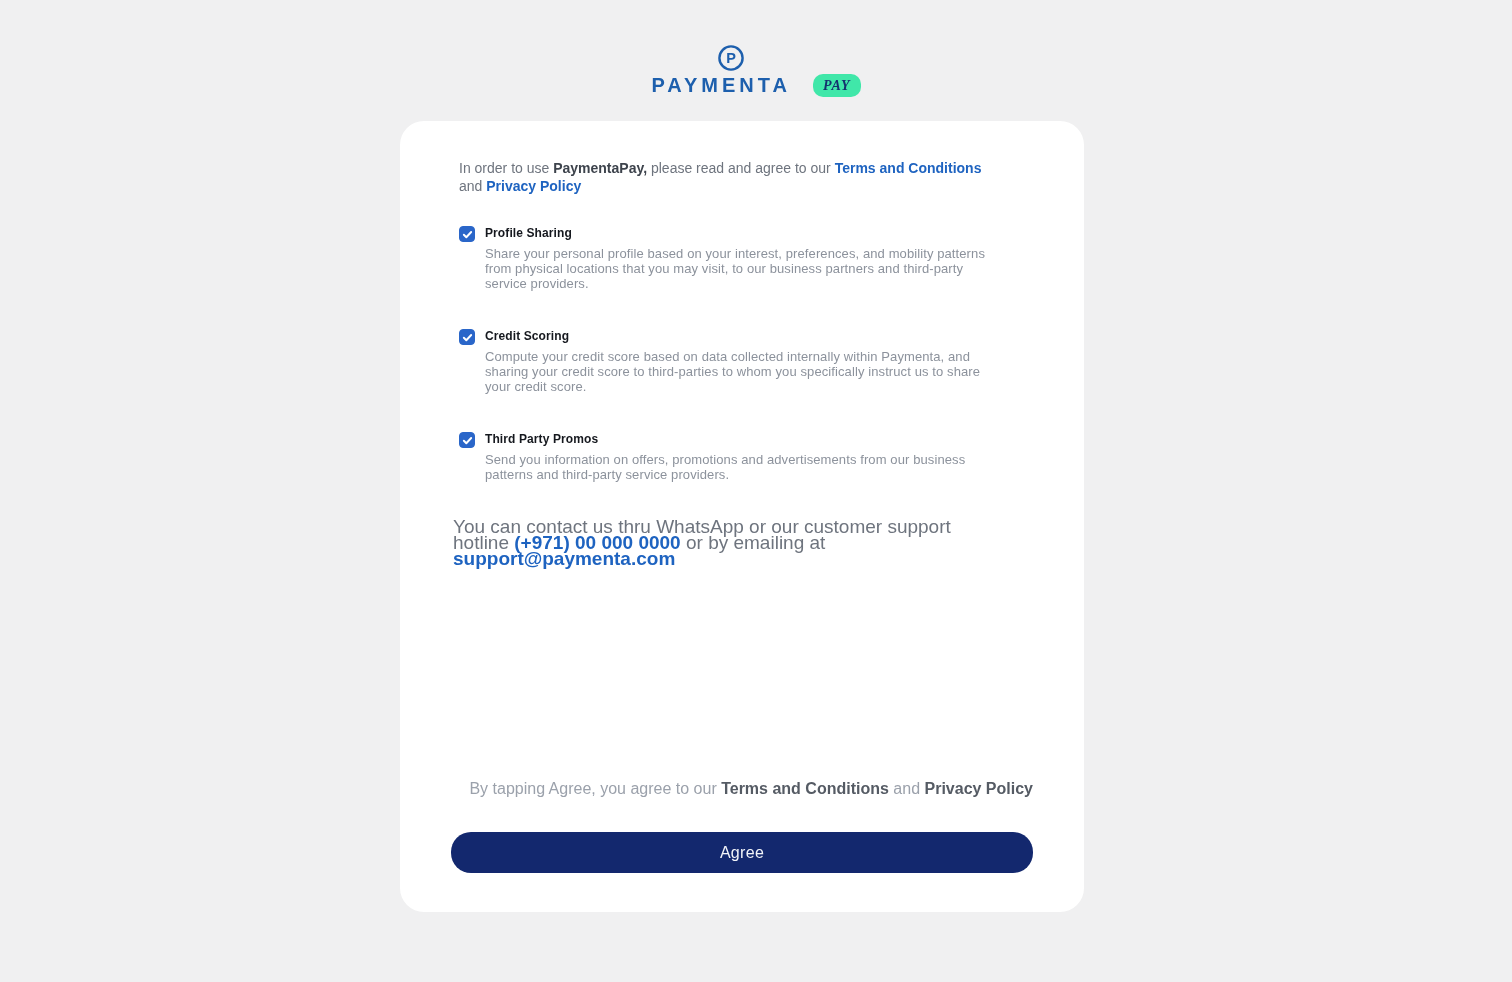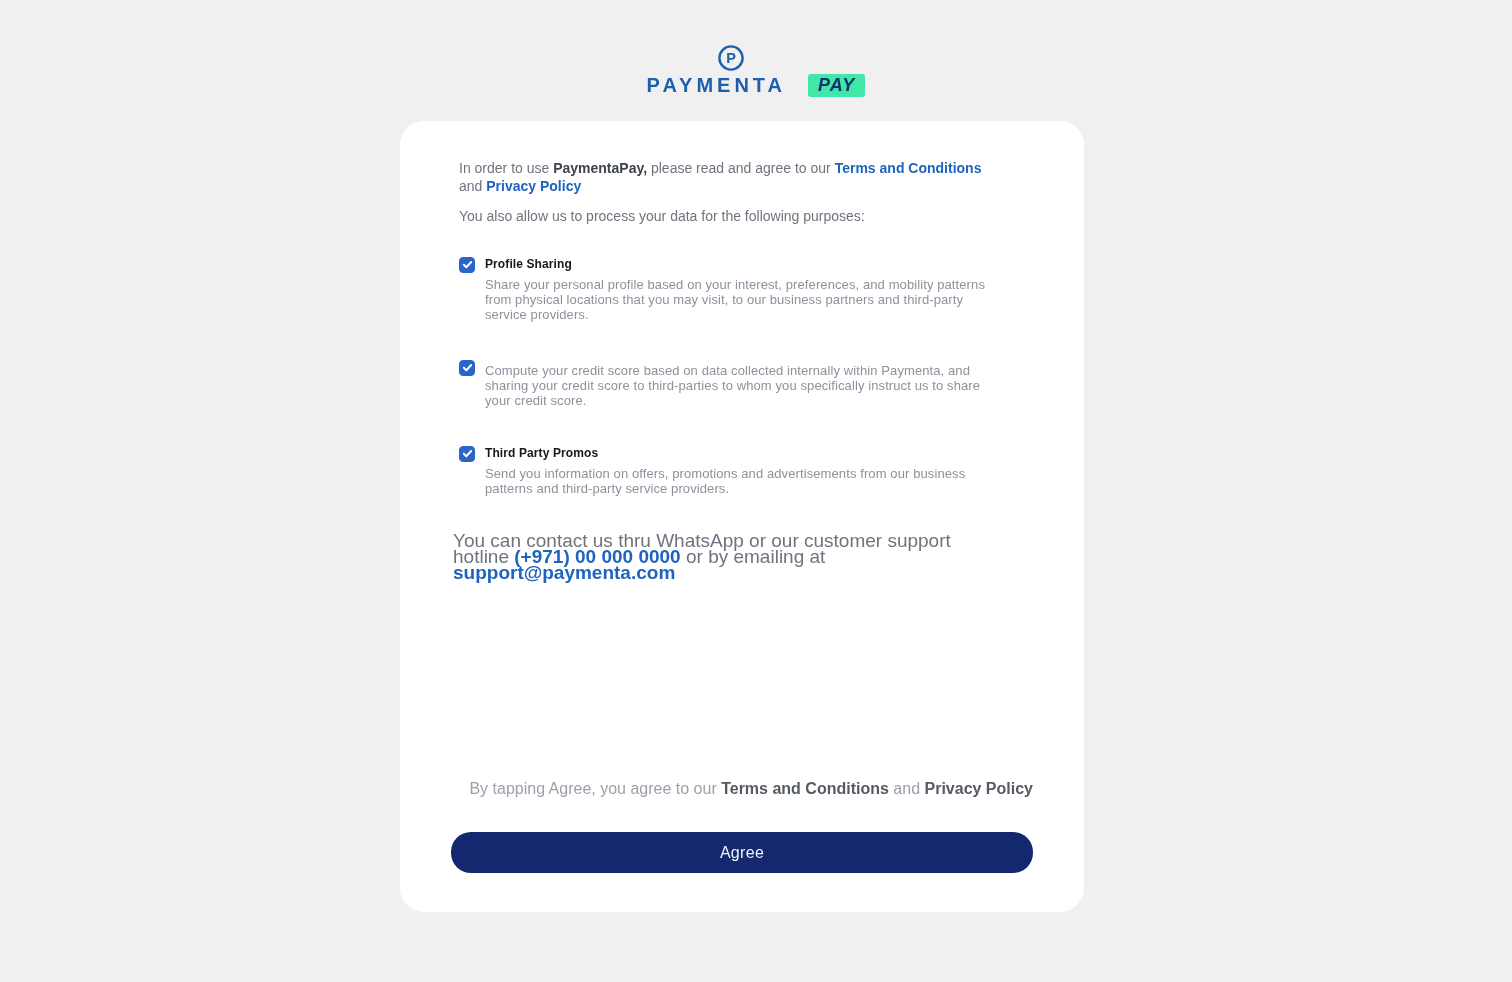--- a/index.html
+++ b/index.html
@@ -15,22 +15,22 @@
   .logo { padding-top: 44px; display: flex; flex-direction: column; align-items: center; }
   .logo-mark { transform: translateX(-25px); }
   .logo-row { display: flex; align-items: center; gap: 22px; margin-top: 2px; }
   .wordmark {
     font-size: 20px; font-weight: 700; letter-spacing: 4px;
     color: var(--brand_blue, #1d5fad);
   }
   .badge {
     background: var(--badge_green, #40e7a9);
     color: var(--badge_text, #14316e);
-    font-style: italic; font-weight: 800; font-size: 18px; letter-spacing: 1px;
-    padding: 4px 10px; border-radius: 3px; line-height: 15px;
+    font-style: italic; font-weight: 800; font-size: 14px; letter-spacing: 1px;
+    padding: 4px 10px; border-radius: 10px; line-height: 15px; font-family: Liberation Serif, serif;
   }
 
   
   .card {
     width: 684px; height: 791px;
     margin: 24px 0 0 400px;
     background: #ffffff; border-radius: 24px;
     padding: 39px 51px;
     display: flex; flex-direction: column;
   }
@@ -87,21 +87,20 @@
 
 <main class="card">
 
   <p class="intro"><span>In order to use</span>
     <strong>PaymentaPay,</strong>
     <span>please read and agree to our</span>
     <a class="link">Terms and Conditions</a>
     <span>and</span>
     <a class="link">Privacy Policy</a></p>
 
-  <p class="purposes">You also allow us to process your data for the following purposes:</p>
 
   <div class="consents">
 
     <div class="consent-item">
       <div class="checkbox checked">
         <svg class="check" width="11" height="11" viewBox="0 0 12 12">
           <path d="M2 6.3 L4.7 9 L10 3.3" fill="none" stroke="#ffffff" stroke-width="2.1" stroke-linecap="round" stroke-linejoin="round"></path>
         </svg>
       </div>
       <div class="consent-text">
@@ -110,20 +109,21 @@
       </div>
     </div>
 
     <div class="consent-item">
       <div class="checkbox checked">
         <svg class="check" width="11" height="11" viewBox="0 0 12 12">
           <path d="M2 6.3 L4.7 9 L10 3.3" fill="none" stroke="#ffffff" stroke-width="2.1" stroke-linecap="round" stroke-linejoin="round"></path>
         </svg>
       </div>
       <div class="consent-text">
+        <div class="consent-label">Credit Scoring</div>
         <div class="consent-desc">Compute your credit score based on data collected internally within Paymenta, and sharing your credit score to third-parties to whom you specifically instruct us to share your credit score.</div>
       </div>
     </div>
 
     <div class="consent-item">
       <div class="checkbox checked">
         <svg class="check" width="11" height="11" viewBox="0 0 12 12">
           <path d="M2 6.3 L4.7 9 L10 3.3" fill="none" stroke="#ffffff" stroke-width="2.1" stroke-linecap="round" stroke-linejoin="round"></path>
         </svg>
       </div>

